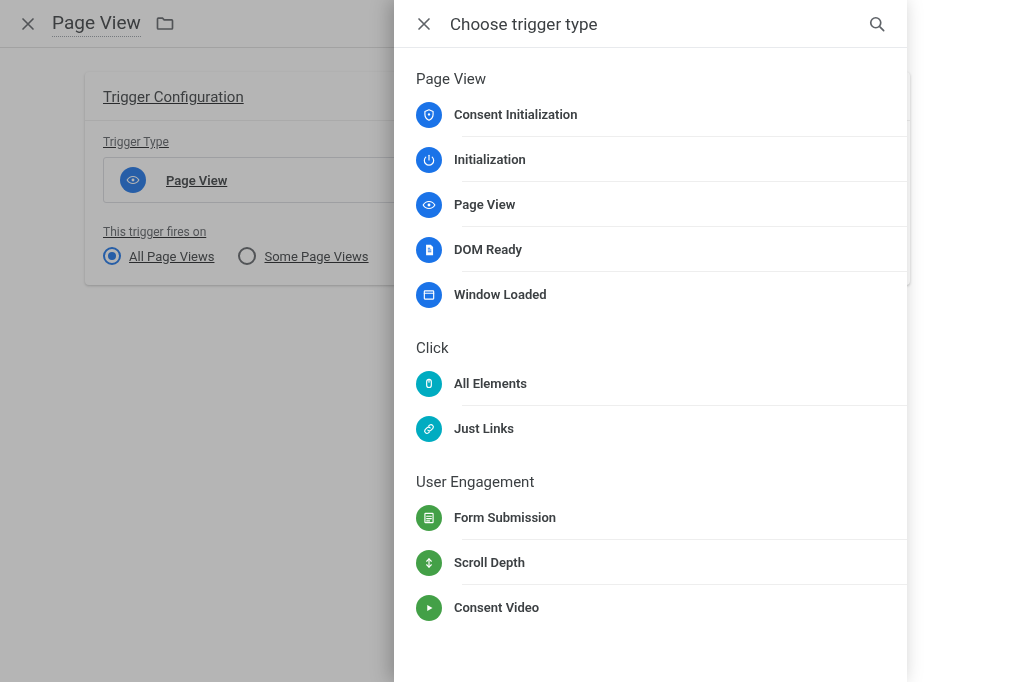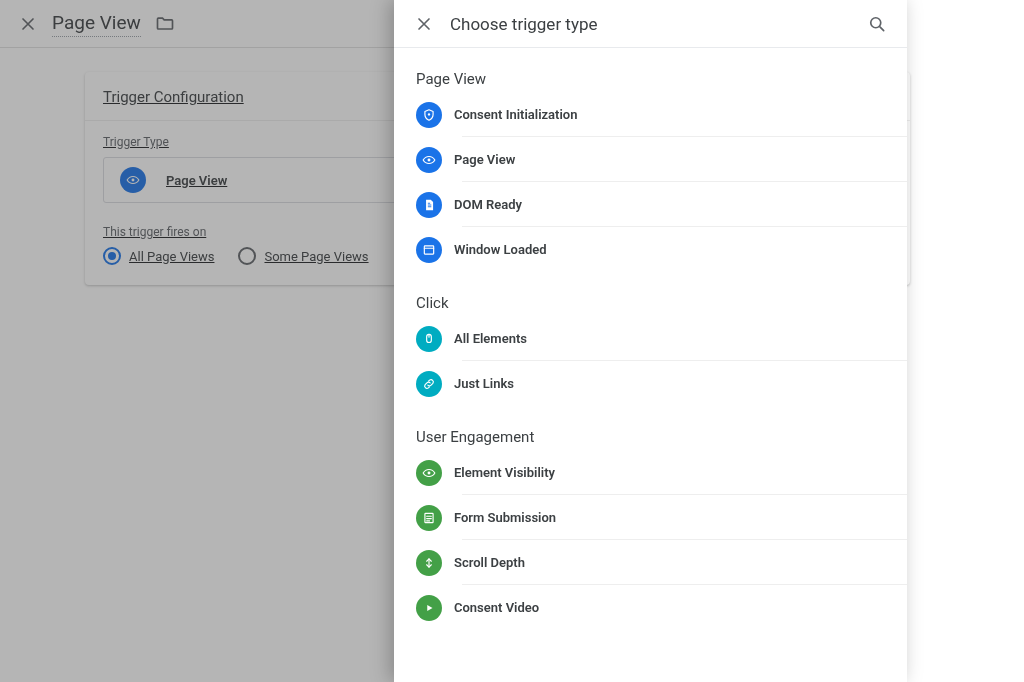--- a/index.html
+++ b/index.html
@@ -156,20 +156,29 @@
             <svg viewBox="0 0 24 24">
               <path d="M12 3l7 3v5c0 5-3 8-7 10-4-2-7-5-7-10V6l7-3z" stroke="#fff" stroke-width="2" fill="none" stroke-linecap="round" stroke-linejoin="round"></path>
               <circle cx="12" cy="11" r="2" fill="#fff"></circle>
             </svg>
           </div>
           <div class="trigger-label">Consent Initialization</div>
         </div>
         <div class="trigger-row">
           <div class="icon-circle c-blue1">
             <svg viewBox="0 0 24 24">
+              <path d="M12 4v8" stroke="#fff" stroke-width="2" fill="none" stroke-linecap="round" stroke-linejoin="round"></path>
+              <path d="M6.5 7a8 8 0 1011 0" stroke="#fff" stroke-width="2" fill="none" stroke-linecap="round" stroke-linejoin="round"></path>
+            </svg>
+          </div>
+          <div class="trigger-label">Initialization</div>
+        </div>
+        <div class="trigger-row">
+          <div class="icon-circle c-blue1">
+            <svg viewBox="0 0 24 24">
               <path d="M2 12s3.5-6 10-6 10 6 10 6-3.5 6-10 6S2 12 2 12z" stroke="#fff" stroke-width="2" fill="none" stroke-linecap="round" stroke-linejoin="round"></path>
               <circle cx="12" cy="12" r="2.5" fill="#fff"></circle>
             </svg>
           </div>
           <div class="trigger-label">Page View</div>
         </div>
         <div class="trigger-row">
           <div class="icon-circle c-blue1">
             <svg viewBox="0 0 24 24">
               <path d="M7 3h8l4 4v14H7z" fill="#fff"></path>
@@ -200,29 +209,20 @@
         <div class="trigger-row last">
           <div class="icon-circle c-cyan">
             <svg viewBox="0 0 24 24">
               <path d="M10 14a4 4 0 005.6 0l3-3a4 4 0 00-5.6-5.6l-1.5 1.5" stroke="#fff" stroke-width="2" fill="none" stroke-linecap="round" stroke-linejoin="round"></path>
               <path d="M14 10a4 4 0 00-5.6 0l-3 3a4 4 0 005.6 5.6l1.5-1.5" stroke="#fff" stroke-width="2" fill="none" stroke-linecap="round" stroke-linejoin="round"></path>
             </svg>
           </div>
           <div class="trigger-label">Just Links</div>
         </div>
         <div class="section-title">User Engagement</div>
-        <div class="trigger-row">
-          <div class="icon-circle c-green">
-            <svg viewBox="0 0 24 24">
-              <path d="M2 12s3.5-6 10-6 10 6 10 6-3.5 6-10 6S2 12 2 12z" stroke="#fff" stroke-width="2" fill="none" stroke-linecap="round" stroke-linejoin="round"></path>
-              <circle cx="12" cy="12" r="2.5" fill="#fff"></circle>
-            </svg>
-          </div>
-          <div class="trigger-label">Element Visibility</div>
-        </div>
         <div class="trigger-row">
           <div class="icon-circle c-green">
             <svg viewBox="0 0 24 24">
               <rect x="5" y="4" width="14" height="16" rx="1" stroke="#fff" stroke-width="2" fill="none" stroke-linecap="round" stroke-linejoin="round"></rect>
               <path d="M8 9h8M8 13h8M8 17h5" stroke="#fff" stroke-width="2" fill="none" stroke-linecap="round" stroke-linejoin="round"></path>
             </svg>
           </div>
           <div class="trigger-label">Form Submission</div>
         </div>
         <div class="trigger-row">

